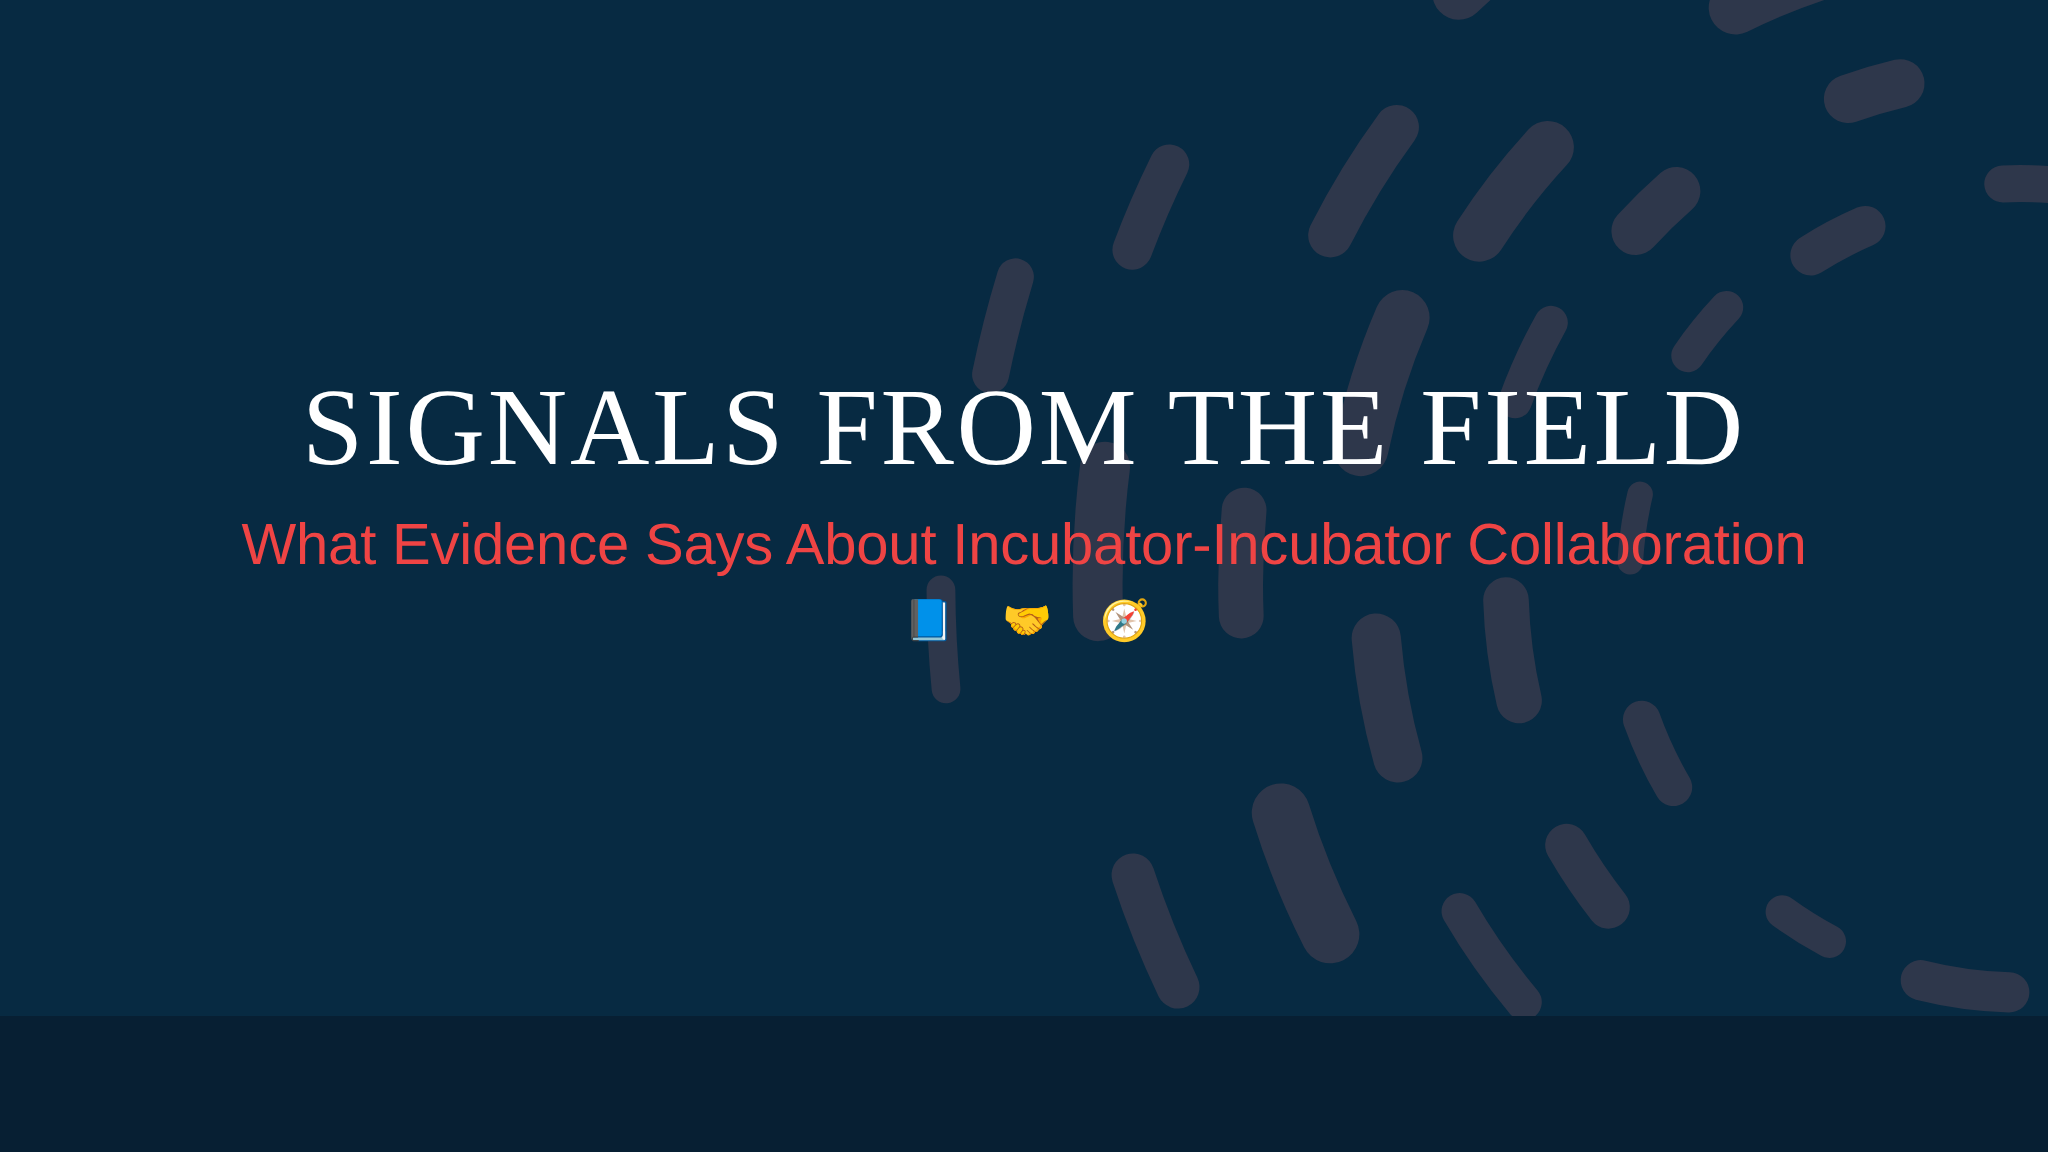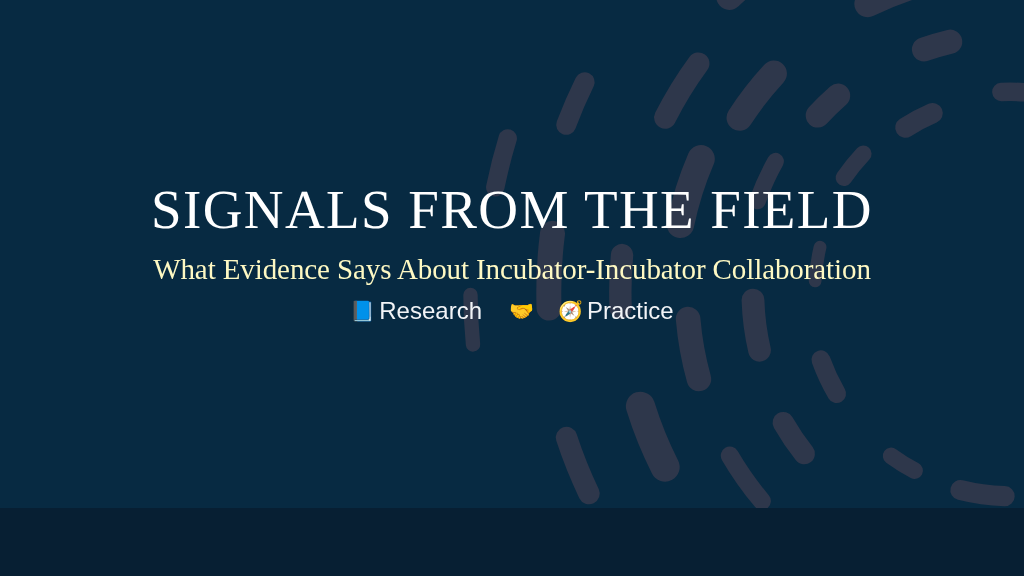--- a/index.html
+++ b/index.html
@@ -37,26 +37,26 @@
     font-weight: 400;
     font-size: 55px;
     line-height: 1.0;
     letter-spacing: 1.4px;
     color: #ffffff;
     margin: 0 0 16px 0;
     white-space: nowrap;
     text-rendering: geometricPrecision;
   }
   #subtitle {
-    font-family: Liberation Serif, serif;
+    font-family: Liberation Sans, sans-serif;
     font-weight: 300;
     font-size: 29px;
     line-height: 1.15;
     letter-spacing: -0.1px;
-    color: #fef9c3;
+    color: #ef4444;
     margin: 0 0 10px 0;
     white-space: nowrap;
   }
   #pillars {
     display: flex;
     flex-direction: row;
     align-items: center;
     justify-content: center;
     gap: 27px;
     margin: 0;
@@ -131,25 +131,23 @@
 
   <div id="content">
 
     <h1 id="title">SIGNALS FROM THE FIELD</h1>
 
     <p id="subtitle">What Evidence Says About Incubator-Incubator Collaboration</p>
 
     <div id="pillars">
         <div class="pillar">
           <span class="pillar-icon">📘</span>
-          <span class="pillar-label">Research</span>
         </div>
         <div class="pillar">
           <span class="pillar-icon">🤝</span>
         </div>
         <div class="pillar">
           <span class="pillar-icon">🧭</span>
-          <span class="pillar-label">Practice</span>
         </div>
       </div>
 
   </div>
 </div>
 
 </body></html>

